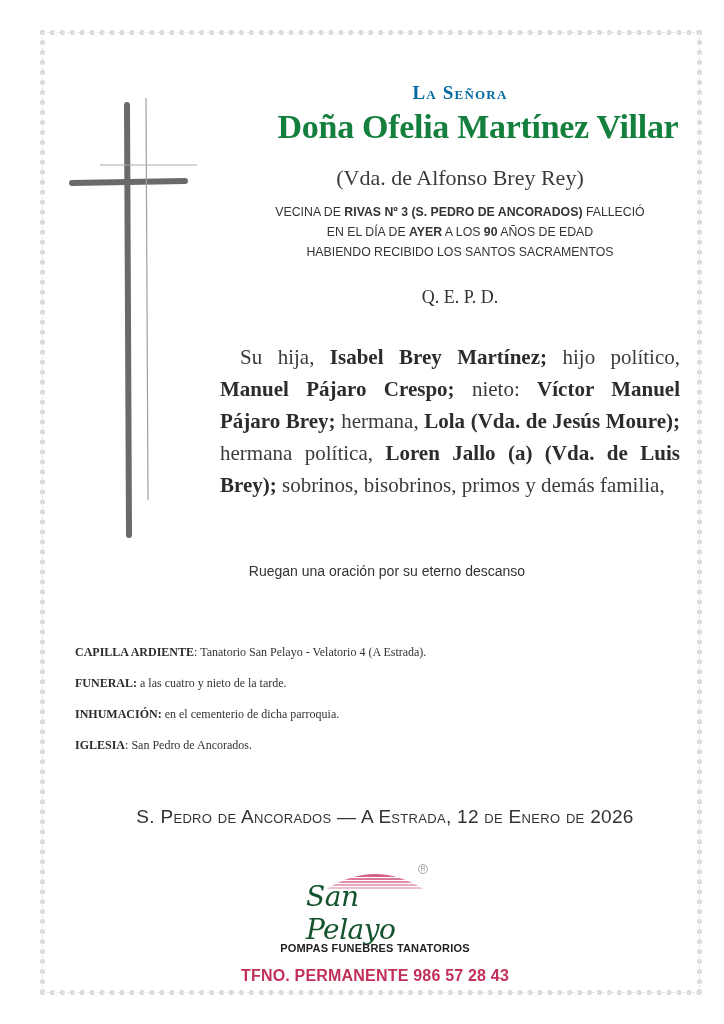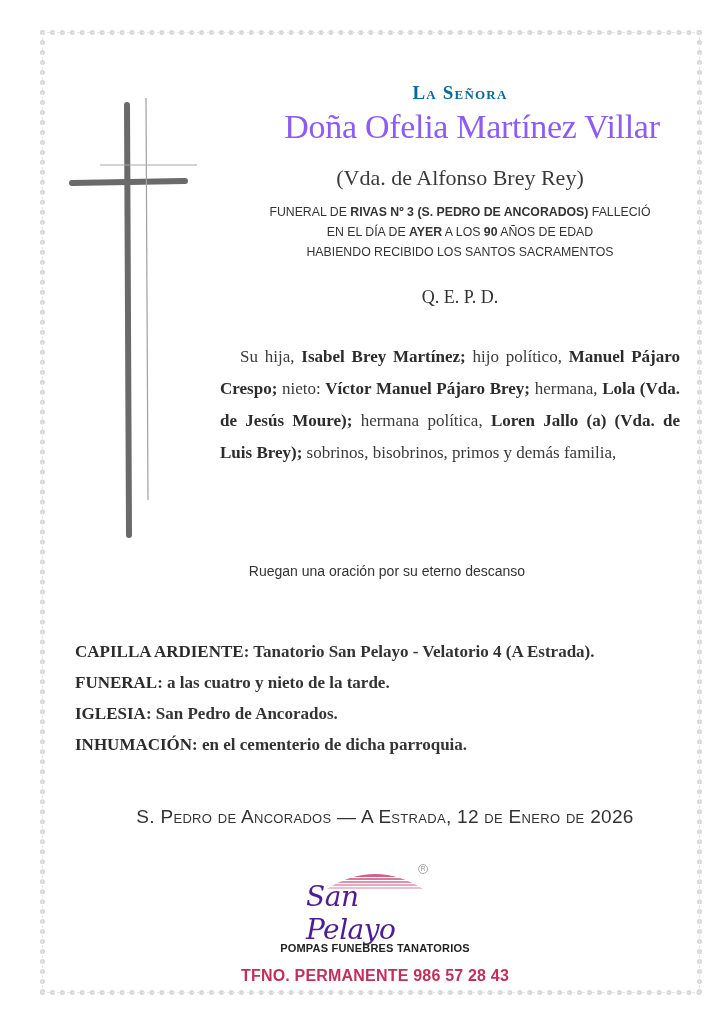--- a/index.html
+++ b/index.html
@@ -9,41 +9,41 @@
     box-sizing: border-box;
     border: 5px dotted #d8d8d8;
     outline: 1px dashed #e6e6e6; outline-offset: -3px;
   }
   .serif { font-family: "Liberation Serif", "DejaVu Serif", serif; }
   .sans { font-family: "Liberation Sans", "DejaVu Sans", sans-serif; }
   .abs { position: absolute; }
   .center { text-align: center; }
 
   .title-small { left: 240px; top: 82px; width: 440px; font-size: 19px; font-weight: bold; letter-spacing: 1.2px; color: #0369a1; font-variant: small-caps; }
-  .title-name { left: 237px; top: 108px; width: 470px; font-size: 34px; font-weight: normal; color: #8b5cf6; letter-spacing: -0.3px; }
+  .title-name { left: 243px; top: 108px; width: 470px; font-size: 34px; font-weight: bold; color: #15803d; letter-spacing: -0.3px; }
   .title-sub { left: 240px; top: 165px; width: 440px; font-size: 22px; color: #3a3a3a; text-align: center; }
 
   .info { left: 240px; top: 202px; width: 440px; font-size: 12.3px; line-height: 20px; color: #333; }
   .info b { font-weight: bold; }
 
   .qepd { left: 240px; top: 287px; width: 440px; font-size: 18px; color: #333; }
 
-  .family { left: 220px; top: 341px; width: 460px; font-size: 17px; line-height: 32px; text-align: justify; color: #3b3b3b; text-indent: 20px; }
+  .family { left: 220px; top: 341px; width: 460px; font-size: 21px; line-height: 32px; text-align: justify; color: #3b3b3b; text-indent: 20px; }
   .family b { color: #2c2c2c; }
 
   .prayer { left: 100px; top: 563px; width: 574px; font-size: 14px; color: #333; }
 
-  .details { left: 75px; top: 640px; width: 620px; font-size: 17px; color: #333; font-weight: bold; }
+  .details { left: 75px; top: 640px; width: 620px; font-size: 12px; color: #333; }
   .details .row { height: 31px; line-height: 24px; }
   .details b { color: #2c2c2c; }
 
   .dateline { left: 60px; top: 806px; width: 650px; font-size: 19px; color: #333; font-variant: small-caps; letter-spacing: 0.3px; }
 
   .logo { left: 300px; top: 860px; width: 150px; height: 70px; }
-  .logo-text { position: absolute; left: 6px; top: 20px; font-family: "DejaVu Serif", serif; font-style: italic; font-size: 28px; color: #4c1d95; letter-spacing: -0.5px; }
+  .logo-text { position: absolute; left: 6px; top: 20px; font-family: "DejaVu Serif", serif; font-style: italic; font-size: 28px; color: #14532d; letter-spacing: -0.5px; }
   .logo-reg { position: absolute; left: 118px; top: 4px; font-size: 7px; color: #999; border: 1px solid #aaa; border-radius: 50%; width: 8px; height: 8px; text-align: center; line-height: 8px; }
 
   .company { left: 200px; top: 942px; width: 350px; font-size: 11px; font-weight: bold; color: #222; letter-spacing: 0.2px; }
   .phone { left: 200px; top: 967px; width: 350px; font-size: 16px; font-weight: bold; color: #c2305a; letter-spacing: 0.2px; }
 </style>
 </head>
 <body>
 
 <div class="frame"></div>
 
@@ -52,36 +52,36 @@
   <line x1="12" y1="88" x2="125" y2="86" stroke="#6a6a6a" stroke-width="6" stroke-linecap="round"></line>
   <line x1="86" y1="3" x2="88" y2="405" stroke="#a0a0a0" stroke-width="1.2"></line>
   <line x1="40" y1="70" x2="137" y2="70" stroke="#a8a8a8" stroke-width="1"></line>
 </svg>
 
 <div class="abs serif center title-small">La Señora</div>
 <div class="abs serif center title-name">Doña Ofelia Martínez Villar</div>
 <div class="abs serif center title-sub">(Vda. de Alfonso Brey Rey)</div>
 
 <div class="abs sans center info">
-  <div><span>FUNERAL DE </span><b>RIVAS Nº 3 (S. PEDRO DE ANCORADOS)</b><span> FALLECIÓ</span></div>
+  <div><span>VECINA DE </span><b>RIVAS Nº 3 (S. PEDRO DE ANCORADOS)</b><span> FALLECIÓ</span></div>
   <div><span>EN EL DÍA DE </span><b>AYER</b><span> A LOS </span><b>90</b><span> AÑOS DE EDAD</span></div>
   <div>HABIENDO RECIBIDO LOS SANTOS SACRAMENTOS</div>
 </div>
 
 <div class="abs serif center qepd">Q. E. P. D.</div>
 
 <div class="abs serif family"><span>Su hija, </span><b>Isabel Brey Martínez;</b><span> hijo político, </span><b>Manuel Pájaro Crespo;</b><span> nieto: </span><b>Víctor Manuel Pájaro Brey;</b><span> hermana, </span><b>Lola (Vda. de Jesús Moure);</b><span> hermana política, </span><b>Loren Jallo (a) (Vda. de Luis Brey);</b><span> sobrinos, bisobrinos, primos y demás familia,</span></div>
 
 <div class="abs sans center prayer">Ruegan una oración por su eterno descanso</div>
 
 <div class="abs serif details">
   <div class="row"><b>CAPILLA ARDIENTE</b><span>: </span><span>Tanatorio San Pelayo - Velatorio 4 (A Estrada).</span></div>
   <div class="row"><b>FUNERAL:</b><span> </span><span>a las cuatro y nieto de la tarde.</span></div>
+  <div class="row"><b>INHUMACIÓN:</b><span> </span><span>en el cementerio de dicha parroquia.</span></div>
   <div class="row"><b>IGLESIA</b><span>: </span><span>San Pedro de Ancorados.</span></div>
-  <div class="row"><b>INHUMACIÓN:</b><span> </span><span>en el cementerio de dicha parroquia.</span></div>
 </div>
 
 <div class="abs sans center dateline">S. Pedro de Ancorados — A Estrada, 12 de Enero de 2026</div>
 
 <div class="abs logo">
   <svg width="150" height="70" viewBox="0 0 150 70" style="position:absolute;left:0;top:0;">
     <defs>
       <clipPath id="dome">
           <path d="M25 30 Q75 -2 125 30 Z"></path>
         </clipPath>

